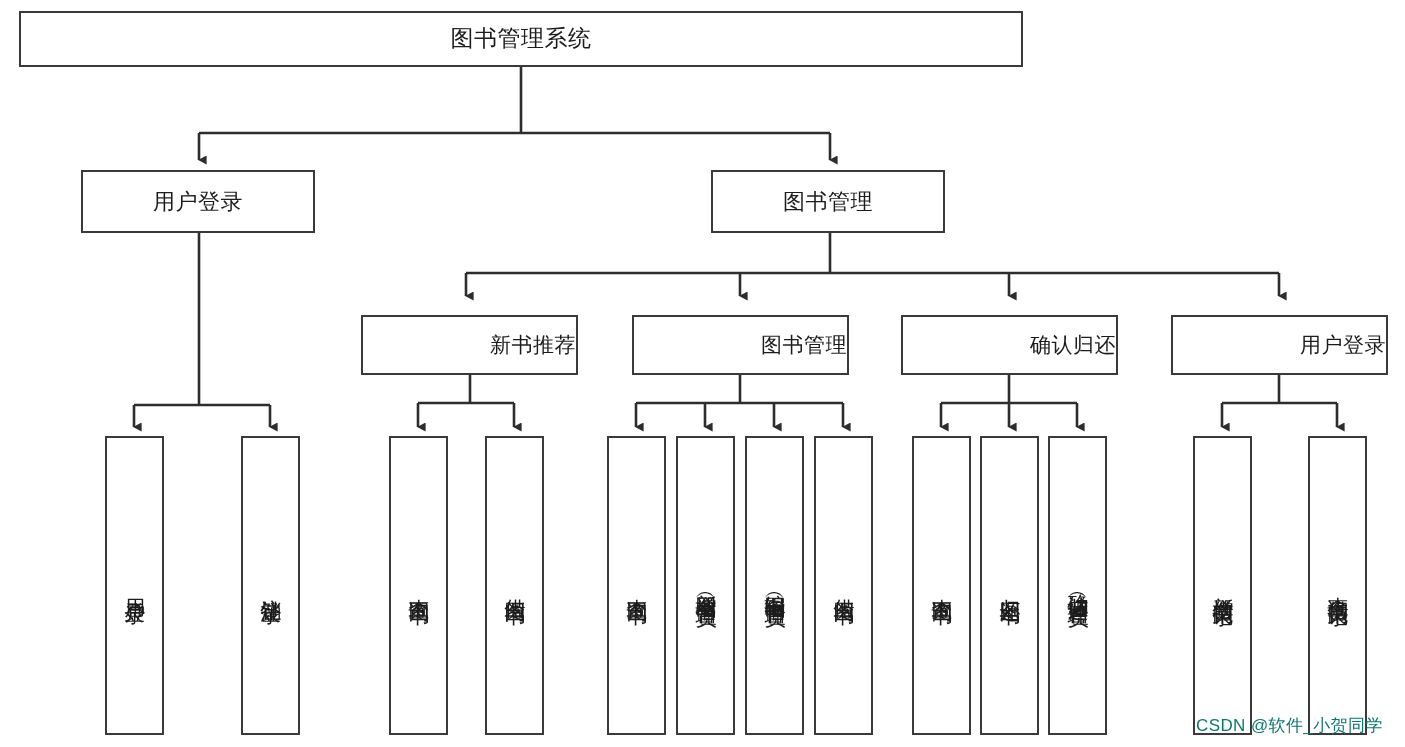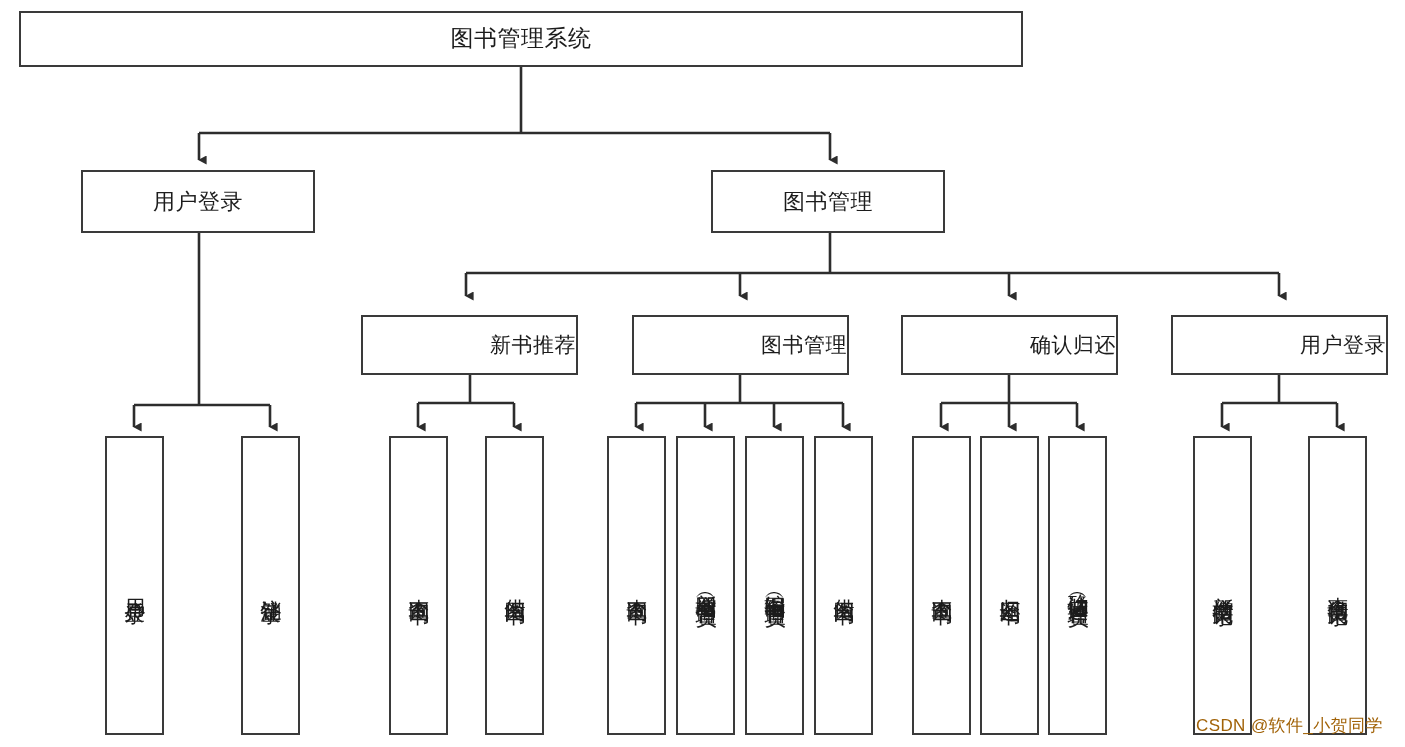--- a/index.html
+++ b/index.html
@@ -59,21 +59,21 @@
   }
   .level-3 {
     font-size: 21px;
     justify-content: flex-end;
   }
   .level-leaf {
     font-size: 21px;
   }
   .watermark {
     position: absolute;
-    color: #a16207;
+    color: #0f766e;
     font-size: 17px;
     letter-spacing: 0.4px;
     white-space: nowrap;
     pointer-events: none;
     font-family: "Liberation Sans", "DejaVu Sans", sans-serif;
   }
 </style>
 </head>
 <body>
 

